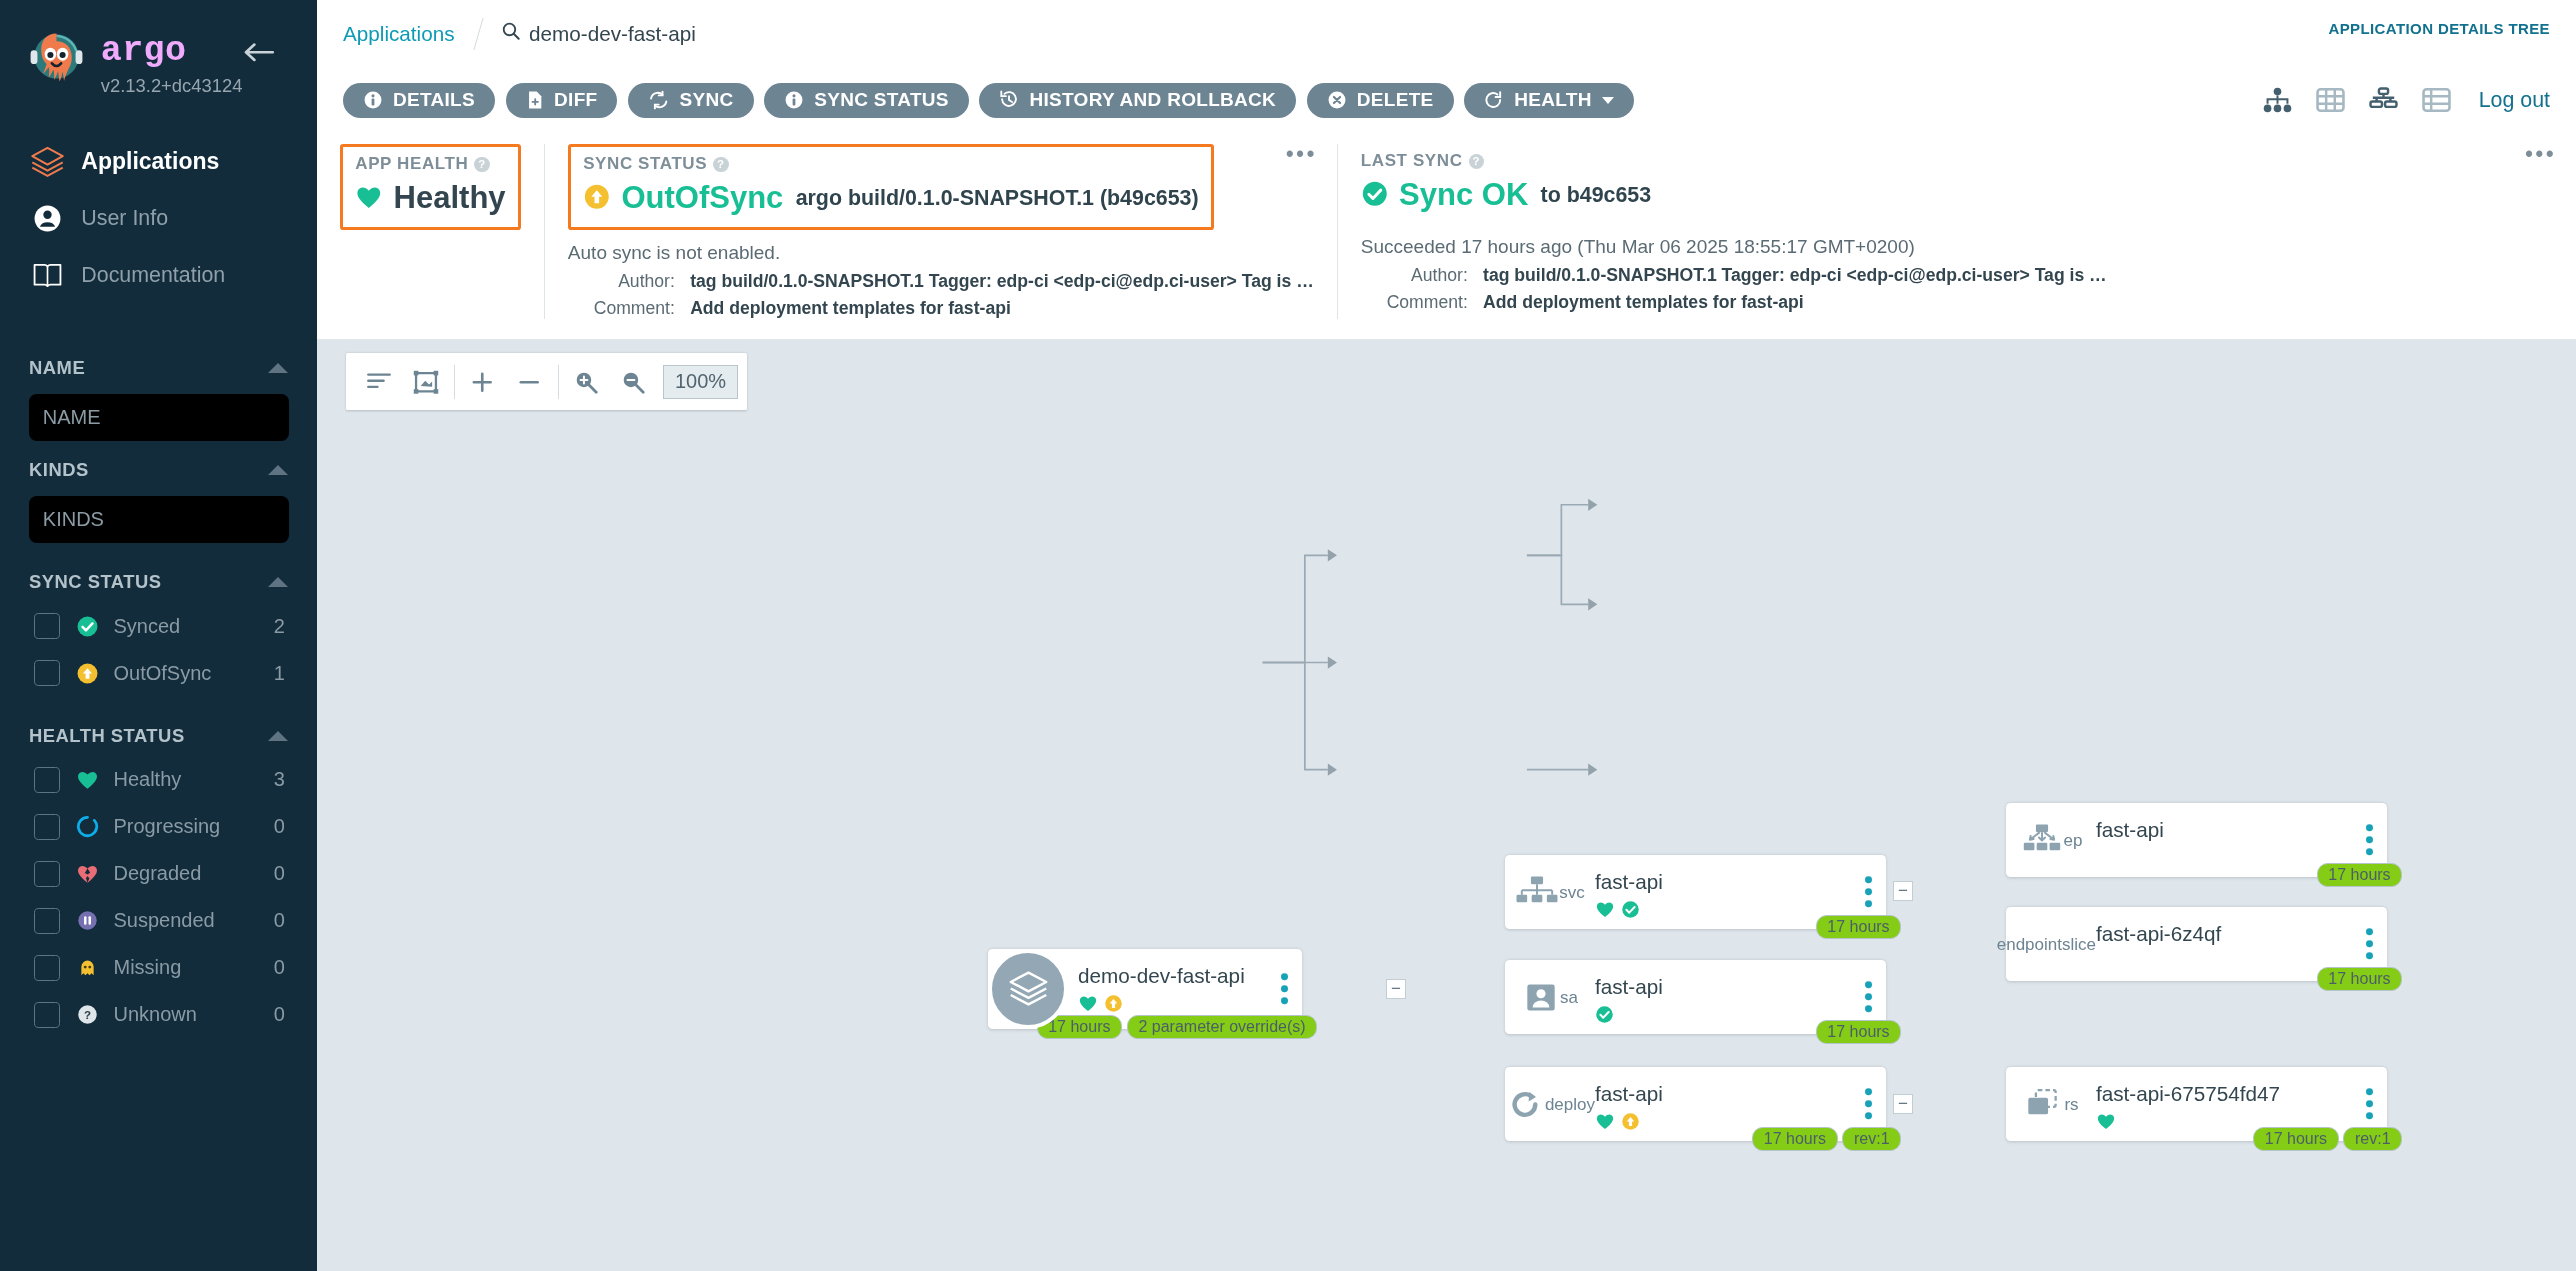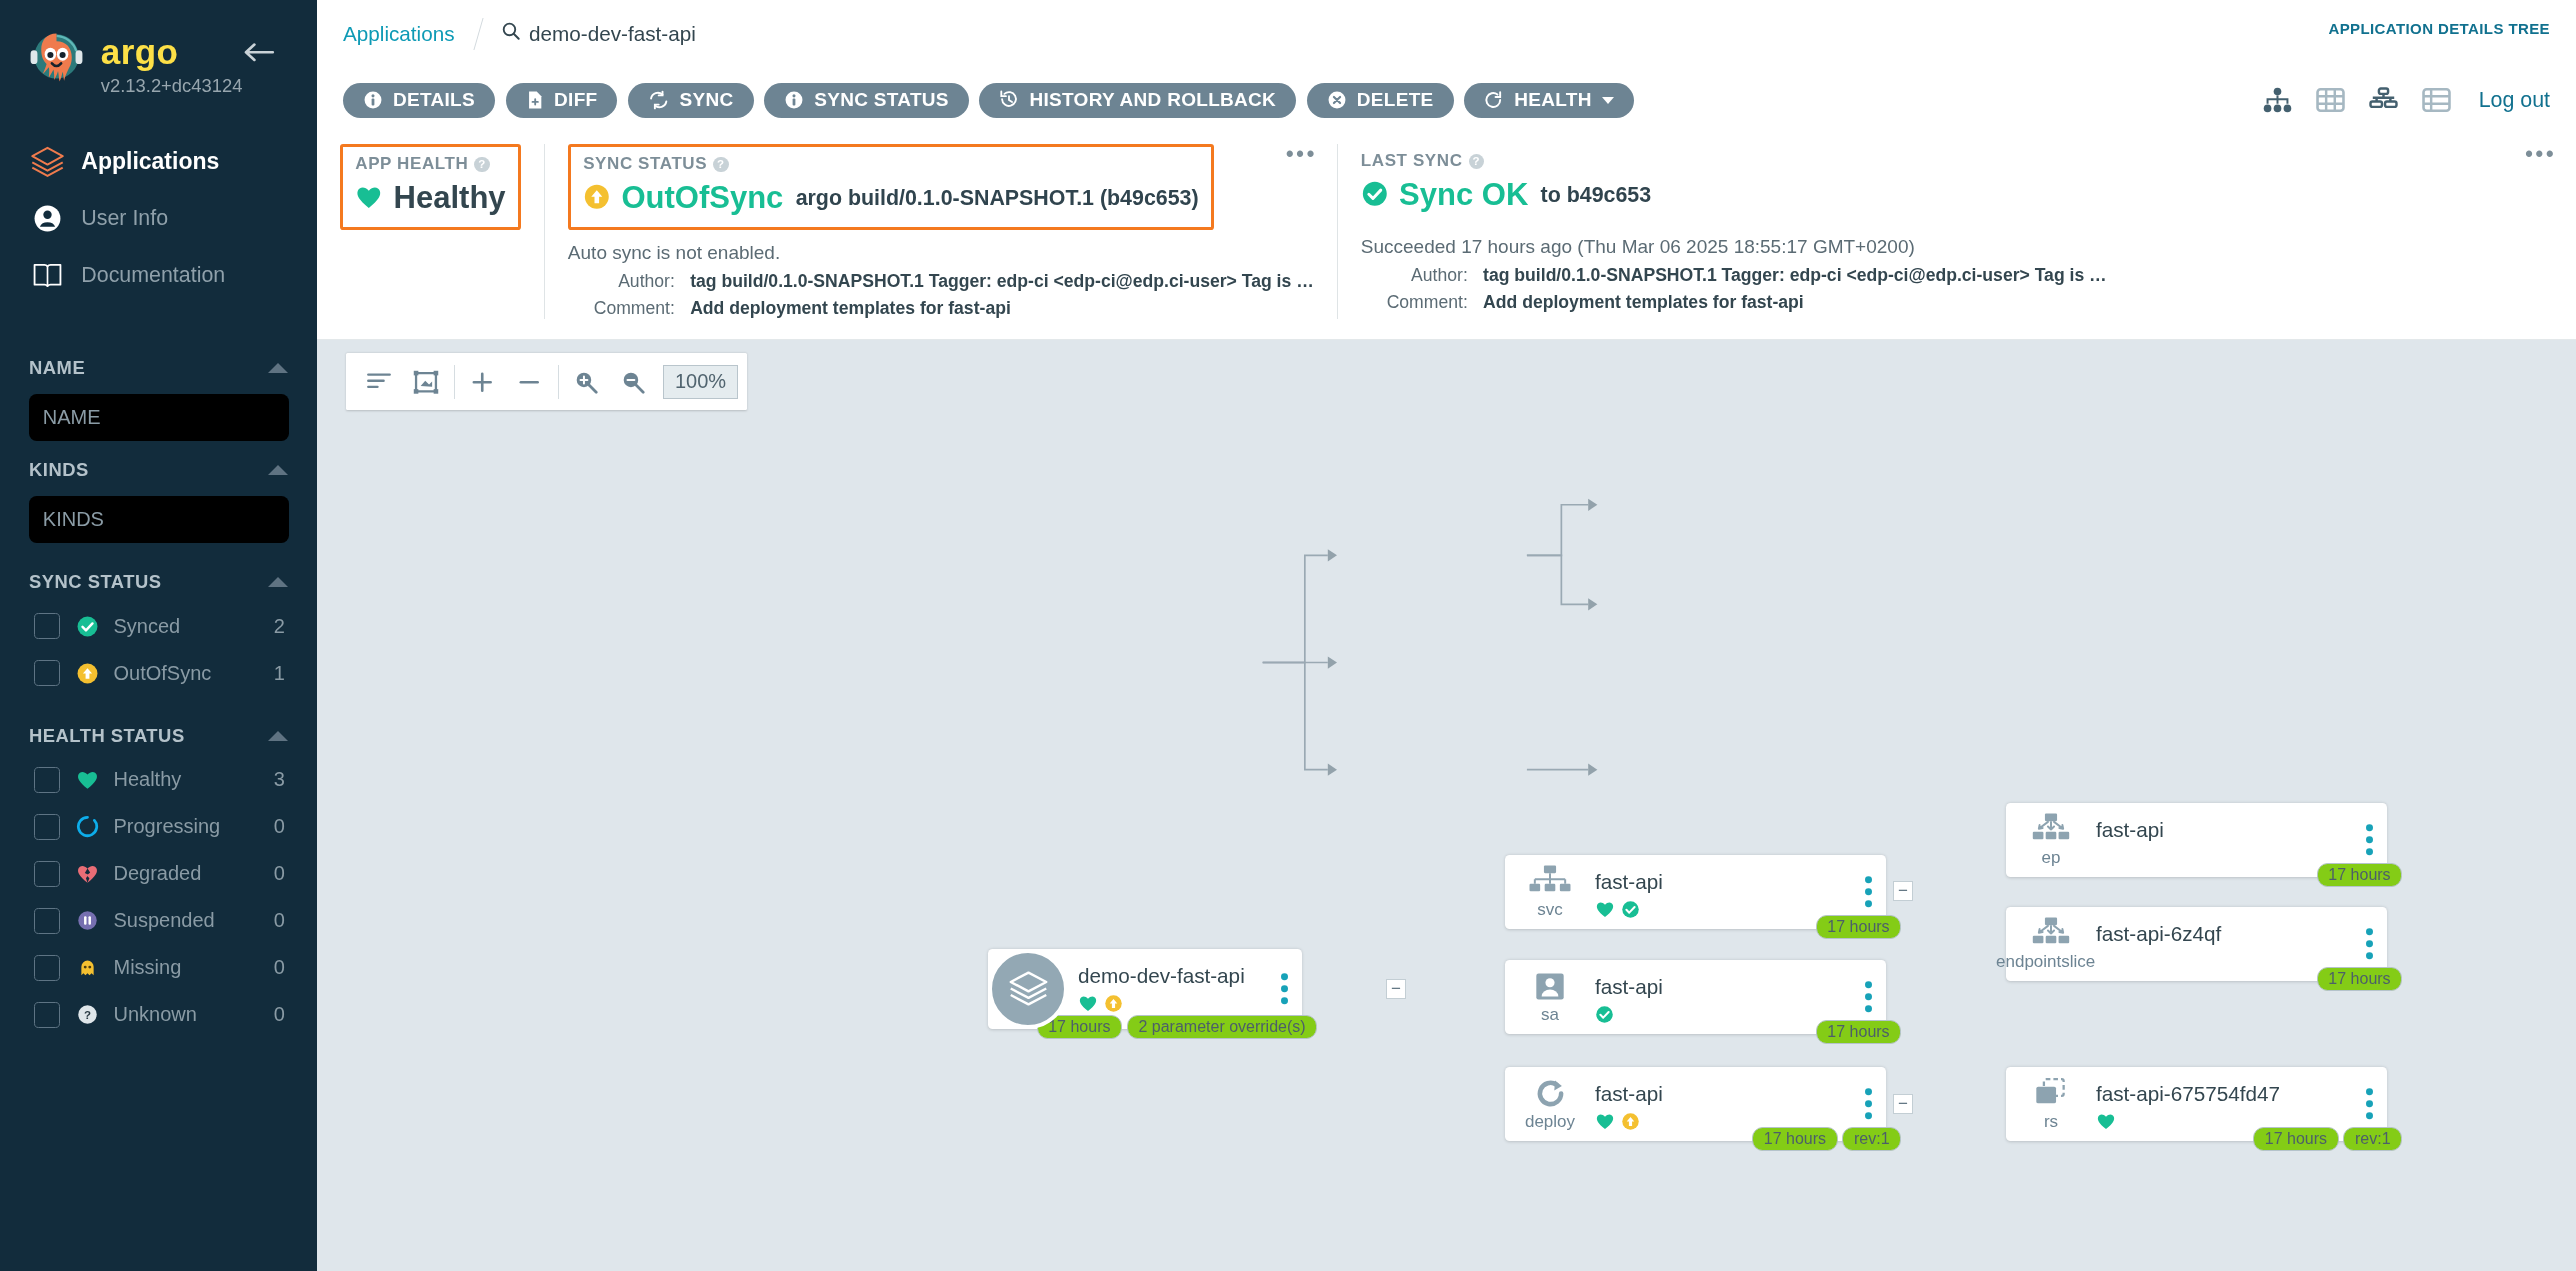--- a/index.html
+++ b/index.html
@@ -12,21 +12,21 @@
   .app { position: relative; width: 2576px; height: 1271px; display: flex; background:#fff; }
 
   
   .sidebar {
     width: 317px; height: 1271px; background: #122c3c; flex: 0 0 317px;
     position: relative;
   }
   .brand { display: flex; align-items: flex-start; padding: 29px 0 0 26px; position: relative; height: 115px;}
   .logo-wrap { width: 61px; height: 61px; flex: 0 0 61px; }
   .brand-text { margin-left: 13.8px; padding-top: 4.6px; }
-  .brand-name { font-size: 35px; font-weight: 700; color: #fde047; letter-spacing: 0.4px; line-height: 35px;}
+  .brand-name { font-size: 35px; font-weight: 700; color: #f0abfc; letter-spacing: 0.4px; line-height: 35px; font-family: Liberation Mono, monospace;}
   .brand-ver { font-size: 18.4px; color: #97a6ae; margin-top: 6.1px; }
   .collapse-arrow { position: absolute; right: 41px; top: 40px; cursor: pointer; }
 
   .nav { margin-top: 18.4px; }
   .nav-item { display: flex; align-items: center; height: 57px; padding-left: 26px; cursor: pointer; }
   .nav-icon { width: 43px; flex: 0 0 43px; display: flex; align-items: center; justify-content: center; }
   .nav-label { font-size: 21.4px; color: #8fa0aa; margin-left: 12.3px; }
   .nav-item.active .nav-label { color: #ffffff; font-weight: 700; font-size: 23px; }
 
   .filters { margin-top: 43px; }
@@ -96,21 +96,21 @@
     box-shadow: 0 0.8px 2.3px rgba(0,0,0,.18);
   }
   .ztool { width: 47px; height: 47px; display: flex; align-items: center; justify-content: center; cursor: pointer; color: #6d8493;}
   .zdiv { width: 0.8px; height: 34px; background: #d6dde1; margin: 0 4.6px; }
   .zpct { border: 0.8px solid #b9c5cc; background: #e5ecef; color: #51646f; font-size: 20px;
           padding: 4.6px 10.7px; margin-left: 6.1px; cursor: pointer; }
 
   
   .node { position: absolute; background: #fff; border-radius: 4.6px; box-shadow: 0 0.8px 3.1px rgba(0,0,0,.16); }
   .node-inner { display: flex; height: 100%; position: relative; }
-  .nico { width: 90px; flex: 0 0 90px; display: flex; flex-direction: column; align-items: center; justify-content: center; padding-top: 1px;}
+  .nico { width: 90px; flex: 0 0 90px; display: flex; flex-direction: row; align-items: center; justify-content: center; padding-top: 1px;}
   .nkind { font-size: 17px; color: #6d8493; margin-top: 1.5px; }
   .nbody { flex: 1; padding-top: 15.3px; }
   .nname { font-size: 20.7px; color: #33464f; }
   .nstatus { display: flex; align-items: center; gap: 6.1px; margin-top: 6.1px; }
   .kebab { position: absolute; right: 13.8px; top: 50%; transform: translateY(-50%); display: flex; flex-direction: column; gap: 5.4px; cursor: pointer; }
   .kebab i { width: 6.9px; height: 6.9px; background: #17a2b8; border-radius: 50%; display: block; }
   .badges { position: absolute; display: flex; gap: 4.6px; }
   .badge { background: #84cc16; border: 0.8px solid #b5c3cb; border-radius: 10.7px; font-size: 16px; color: #4c5f69; padding: 2.3px 10.7px; white-space: nowrap; }
 
   .root-node { position: absolute; }

